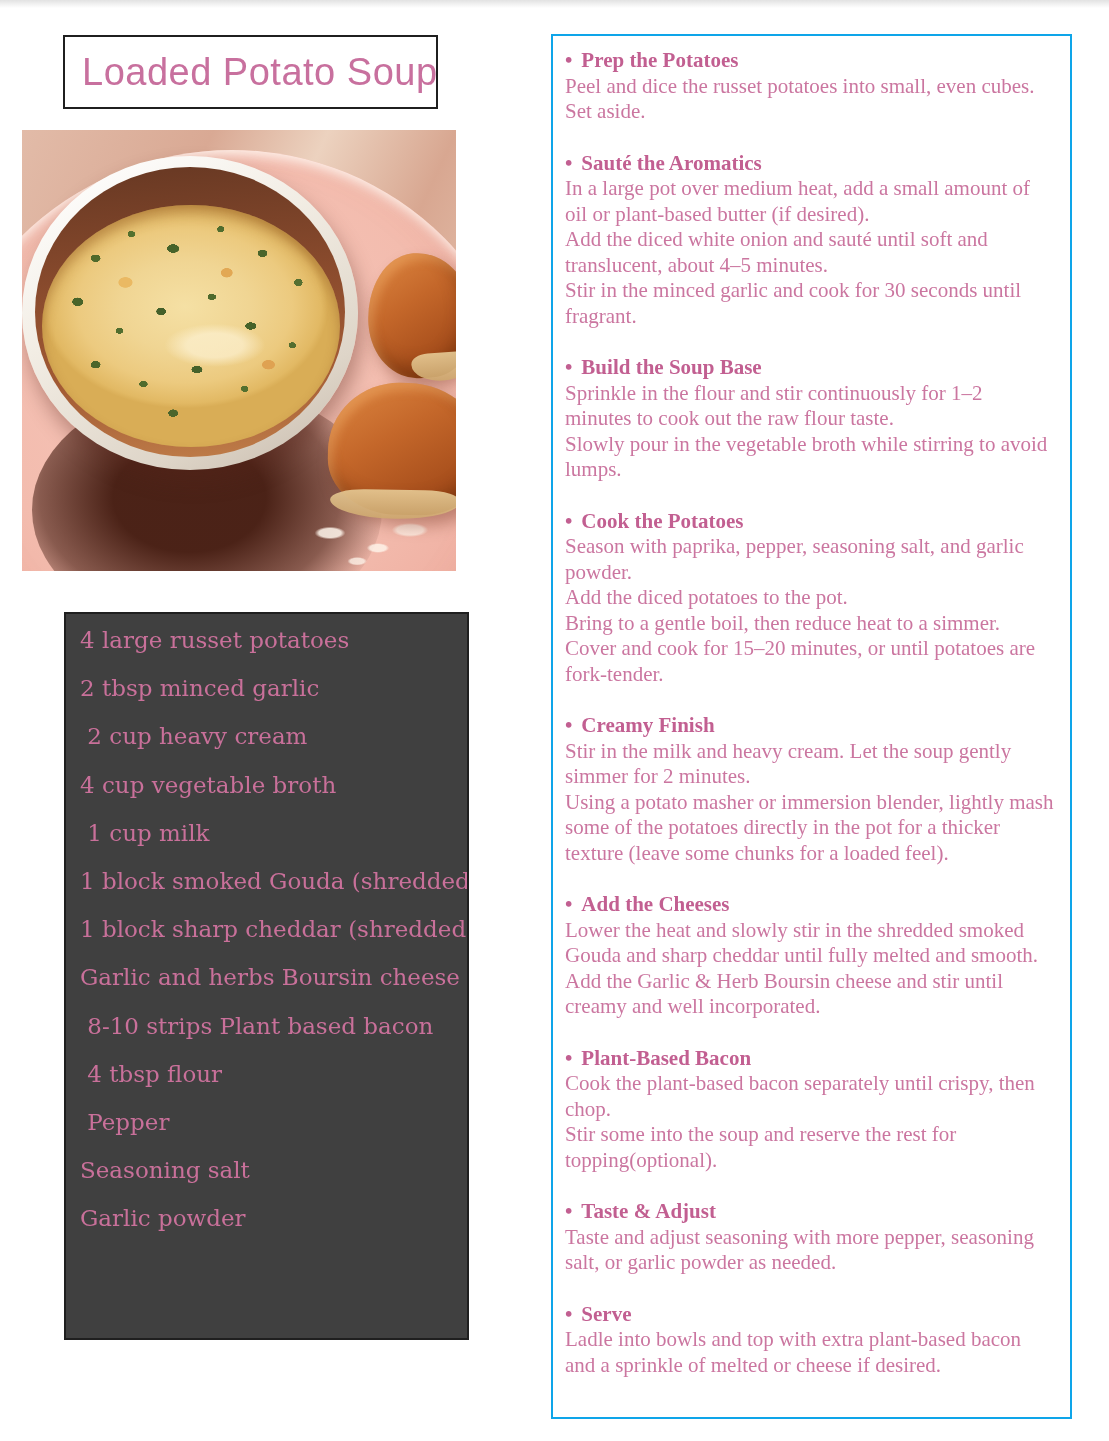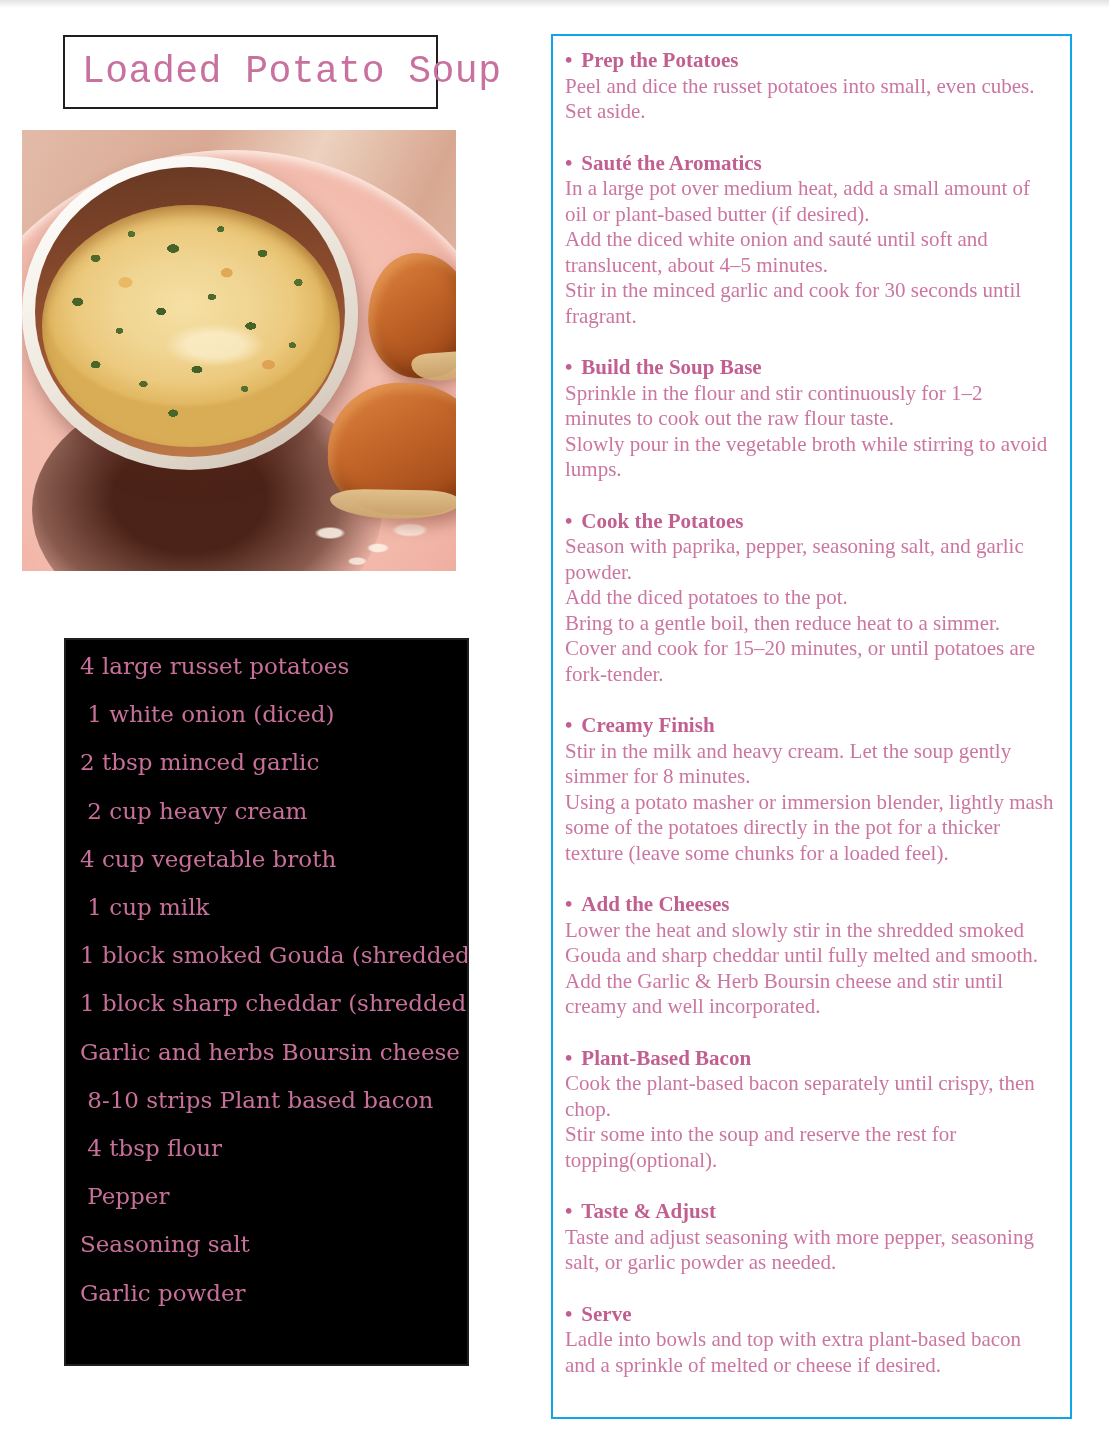--- a/index.html
+++ b/index.html
@@ -5,21 +5,21 @@
   html,body{margin:0;padding:0;background:#ffffff;}
   body{width:1109px;height:1441px;position:relative;overflow:hidden;
        font-family:"Liberation Serif", serif;}
   .top-fade{position:absolute;left:0;top:0;width:1109px;height:8px;
        background:linear-gradient(#e2e2e2,rgba(255,255,255,0));z-index:9;}
 
   
   .title-box{position:absolute;left:63px;top:35px;width:375px;height:74px;
        box-sizing:border-box;border:2px solid #1f1f1f;background:#fff;}
   .title-text{display:block;line-height:70px;padding-left:17px;
-       font-family:Liberation Mono, monospace;font-size:38px;
+       font-family:Liberation Sans, sans-serif;font-size:38px;
        color:#c8709e;letter-spacing:.5px;white-space:nowrap;}
 
   
   .photo{position:absolute;left:22px;top:130px;width:434px;height:441px;
        overflow:hidden;background:#dcae9a;}
   .photo *{position:absolute;}
   .marble{inset:0;
        background:linear-gradient(115deg,#e2bba8 0%,#d9a994 30%,#ecd2bf 48%,
                   #d8a791 68%,#e5c0ac 88%,#dfb3a0 100%);}
   .plate{left:-90px;top:20px;width:600px;height:600px;border-radius:50%;
@@ -72,22 +72,22 @@
   .roll-1{left:346px;top:123px;width:104px;height:125px;transform:rotate(-4deg);
        border-radius:48% 52% 42% 46% / 55% 50% 42% 46%;}
   .roll-2{left:306px;top:253px;width:158px;height:132px;transform:rotate(1deg);
        border-radius:45% 50% 42% 45% / 52% 55% 40% 42%;}
   .roll-base{bottom:-3%;height:22%;border-radius:30% 30% 55% 55%/40% 40% 70% 70%;
        background:linear-gradient(180deg,#e7cb96,#cfa96f);opacity:.9;}
   .roll-1 .roll-base{left:38%;width:60%;}
   .roll-2 .roll-base{left:2%;width:82%;}
 
   
-  .ingredients-box{position:absolute;left:64px;top:638px;width:405px;height:728px;
-       box-sizing:border-box;border:2px solid #1f1f1f;background:#000000;
+  .ingredients-box{position:absolute;left:64px;top:612px;width:405px;height:728px;
+       box-sizing:border-box;border:2px solid #1f1f1f;background:#404040;
        padding:2px 0 0 14px;overflow:hidden;}
   .ingredient{font-family:"DejaVu Serif", serif;font-size:23px;line-height:48.2px;
        color:#c9709a;white-space:pre;}
 
   
   .steps-box{position:absolute;left:551px;top:34px;width:521px;height:1385px;
        box-sizing:border-box;border:2px solid #0ea5e9;background:#fff;
        padding:12px 16px 0 12px;overflow:hidden;}
   .step{margin-bottom:26px;}
   .step:last-child{margin-bottom:0;}
@@ -119,21 +119,20 @@
     </div>
     <div class="roll roll-2">
       <div class="roll-base"></div>
     </div>
   </div>
 
   <div class="ingredients-box">
 
       <div class="ingredient">4 large russet potatoes</div>
 
-      <div class="ingredient"> 1 white onion (diced)</div>
 
       <div class="ingredient">2 tbsp minced garlic</div>
 
       <div class="ingredient"> 2 cup heavy cream</div>
 
       <div class="ingredient">4 cup vegetable broth</div>
 
       <div class="ingredient"> 1 cup milk</div>
 
       <div class="ingredient">1 block smoked Gouda (shredded)</div>
@@ -196,21 +195,21 @@
           <div class="step-line">Add the diced potatoes to the pot.</div>
           <div class="step-line">Bring to a gentle boil, then reduce heat to a simmer. Cover and cook for 15–20 minutes, or until potatoes are fork-tender.</div>
         </div>
       </div>
 
       <div class="step">
         <div class="step-heading">
           <span class="bullet">•</span><span>Creamy Finish</span>
         </div>
         <div class="step-body">
-          <div class="step-line">Stir in the milk and heavy cream. Let the soup gently simmer for 8 minutes.</div>
+          <div class="step-line">Stir in the milk and heavy cream. Let the soup gently simmer for 2 minutes.</div>
           <div class="step-line">Using a potato masher or immersion blender, lightly mash some of the potatoes directly in the pot for a thicker texture (leave some chunks for a loaded feel).</div>
         </div>
       </div>
 
       <div class="step">
         <div class="step-heading">
           <span class="bullet">•</span><span>Add the Cheeses</span>
         </div>
         <div class="step-body">
           <div class="step-line">Lower the heat and slowly stir in the shredded smoked Gouda and sharp cheddar until fully melted and smooth.</div>

